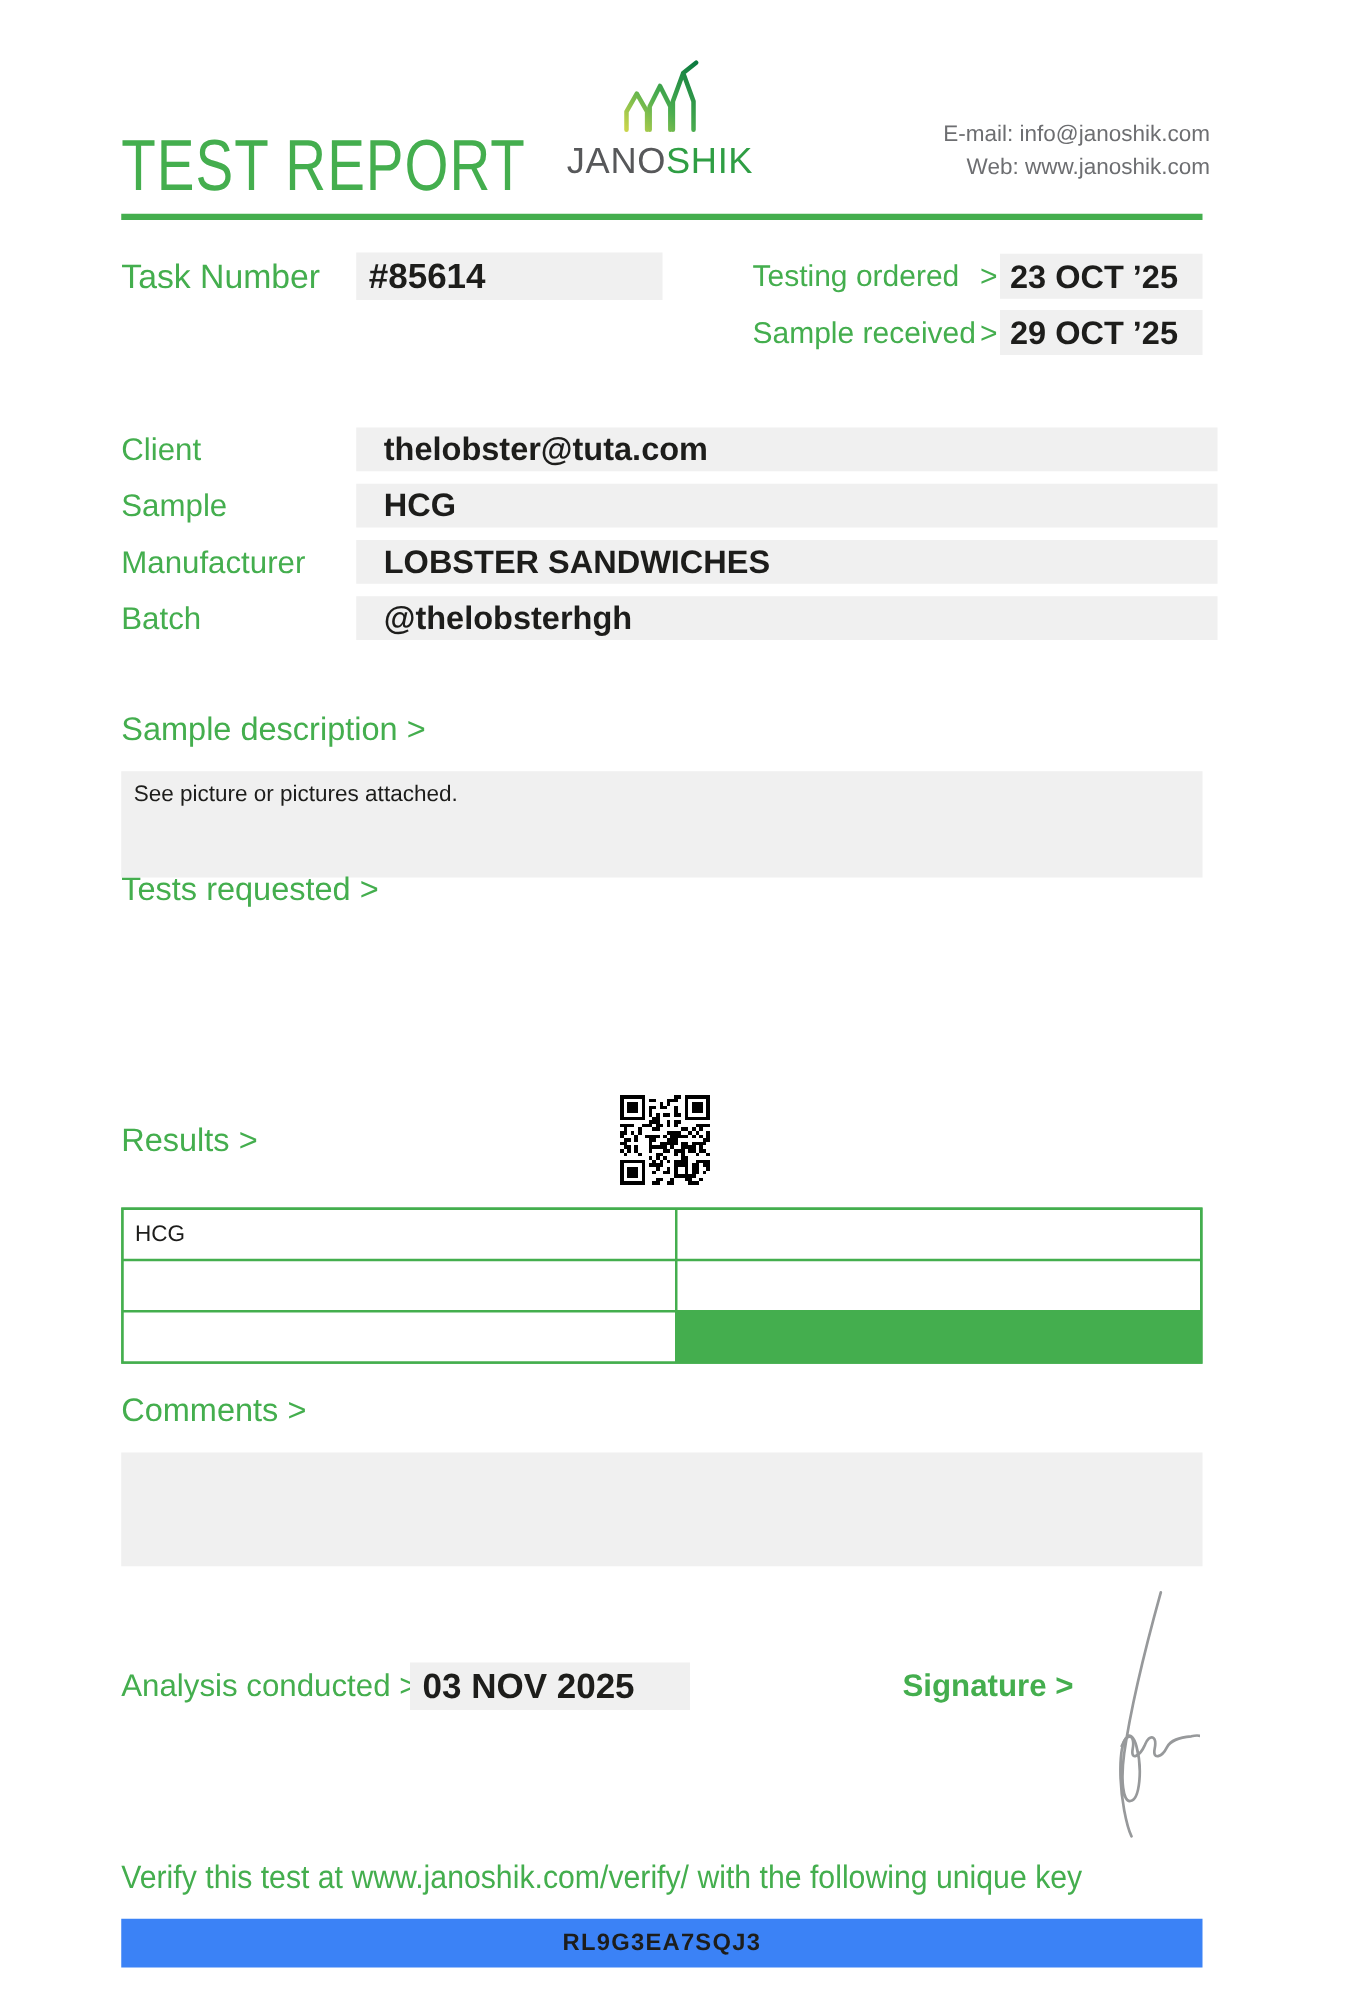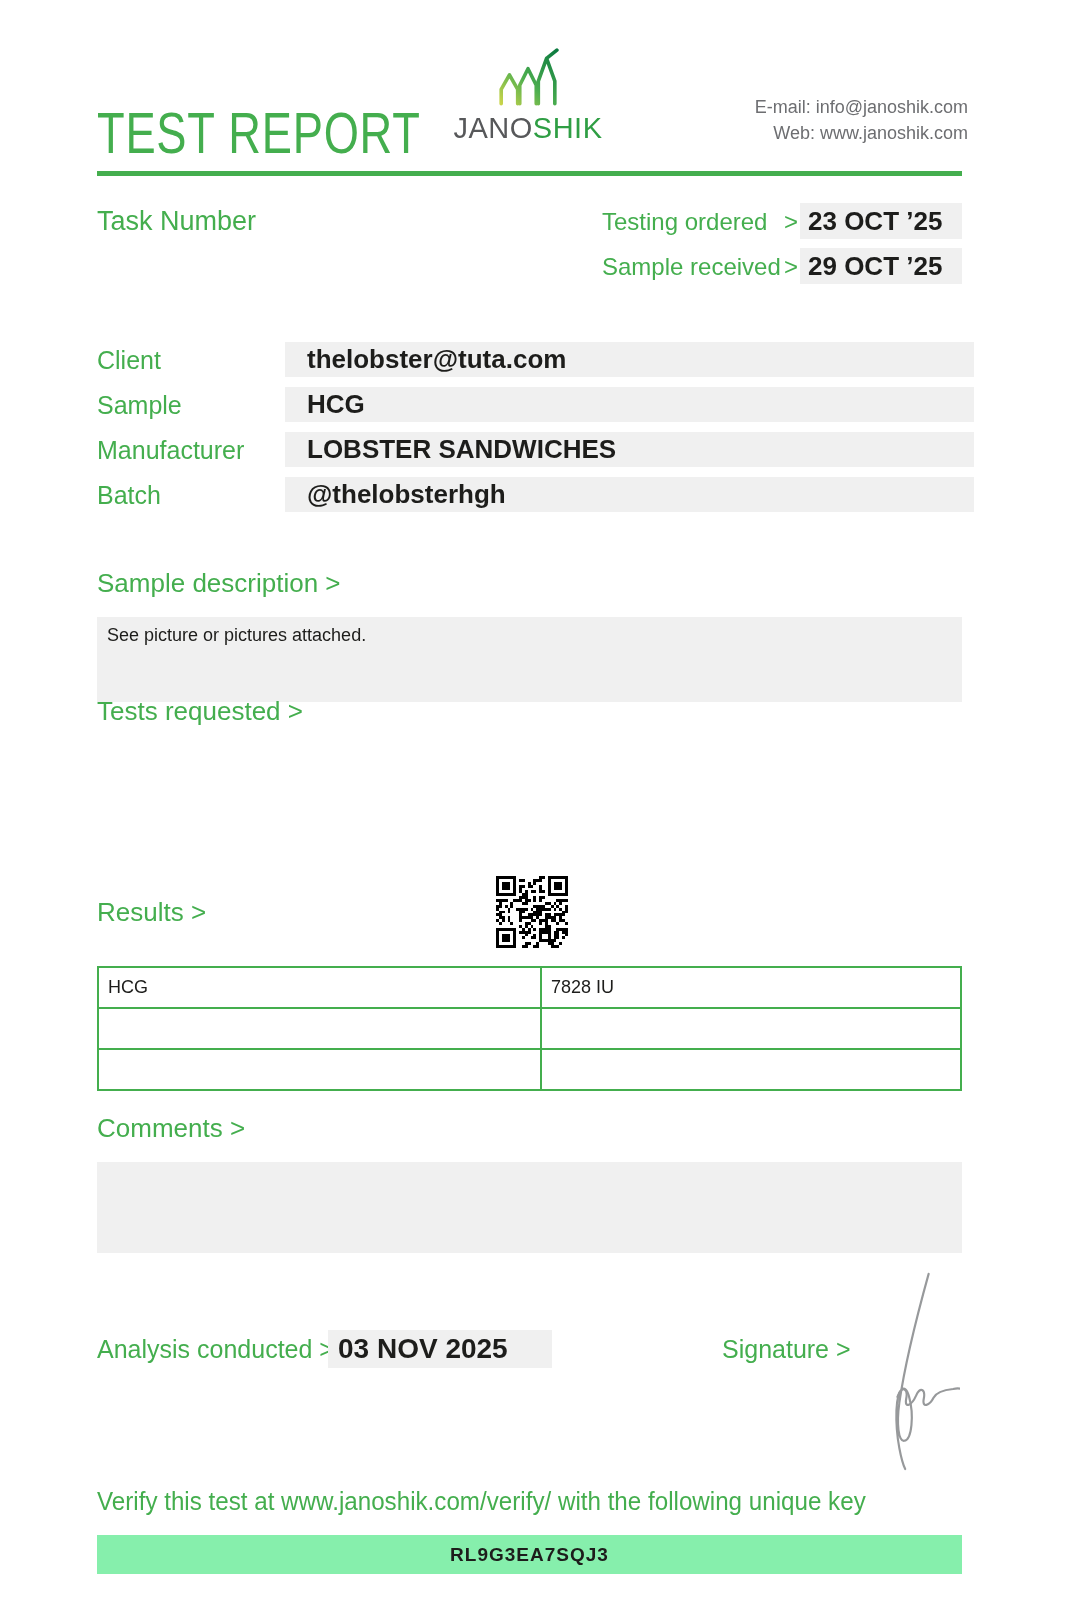--- a/index.html
+++ b/index.html
@@ -40,26 +40,26 @@
 
   .results-table {
     left:97px; top:966px; width:861px;
     display:grid; grid-template-columns:441px 1fr; grid-auto-rows:39px; gap:2px;
     background:#44ae4e; border:2px solid #44ae4e;
   }
   .results-table .cell { background:#ffffff; font-size:18px; line-height:39px; padding-left:9px; white-space:nowrap; overflow:hidden; }
 
   .analysis-label { left:97px; top:1335px; font-size:25px; }
   .analysis-box { left:328px; top:1330px; width:214px; height:38px; line-height:38px; font-size:28px; padding-left:10px; }
-  .signature-label { left:722px; top:1335px; font-size:25px; }
+  .signature-label { left:722px; top:1335px; font-size:25px;font-weight:bold; }
   .signature { left:868px; top:1268px; width:92px; height:205px; }
 
   .verify { left:97px; top:1486px; font-size:26px; color:#44ae4e; white-space:nowrap;
             transform:scaleX(0.93); transform-origin:left top; }
-  .key-box { left:97px; top:1535px; width:865px; height:39px; line-height:39px; background:#86efac;
+  .key-box { left:97px; top:1535px; width:865px; height:39px; line-height:39px; background:#3b82f6;
              text-align:center; font-size:19px; font-weight:600; letter-spacing:1px; color:#1d1d1b; }
 </style>
 </head>
 <body>
 
 <div class="page">
 
   <div class="abs title">TEST REPORT</div>
 
   <div class="abs logo">
@@ -79,20 +79,21 @@
   </div>
 
   <div class="abs contact">
     <div>E-mail: info@janoshik.com</div>
     <div>Web: www.janoshik.com</div>
   </div>
 
   <div class="abs rule"></div>
 
   <div class="abs label task-label">Task Number</div>
+  <div class="abs valuebox task-box">#85614</div>
 
   <div class="abs label meta-label" style="top:208px">
     <span>Testing ordered</span>
       <span>&gt;</span>
   </div>
   <div class="abs valuebox meta-box" style="top:203px">23 OCT ’25</div>
 
   <div class="abs label meta-label" style="top:253px">
     <span>Sample received</span>
       <span>&gt;</span>
@@ -327,21 +328,20 @@
       <rect x="19" y="1" width="5" height="5" fill="#ffffff"></rect>
       <rect x="20" y="2" width="3" height="3" fill="#000000"></rect>
       <rect x="0" y="18" width="7" height="7" fill="#000000"></rect>
       <rect x="1" y="19" width="5" height="5" fill="#ffffff"></rect>
       <rect x="2" y="20" width="3" height="3" fill="#000000"></rect>
     </svg>
   <div class="abs section-h" style="top:897px">Results &gt;</div>
 
   <div class="abs results-table">
     <div class="cell">HCG</div>
-    <div class="cell">7828 IU</div>
     <div class="cell"></div>
     <div class="cell"></div>
     <div class="cell"></div>
     <div class="cell"></div>
   </div>
 
   <div class="abs section-h" style="top:1113px">Comments &gt;</div>
   <div class="abs bigbox" style="top:1162px; height:75px;">
     <span></span>
   </div>

